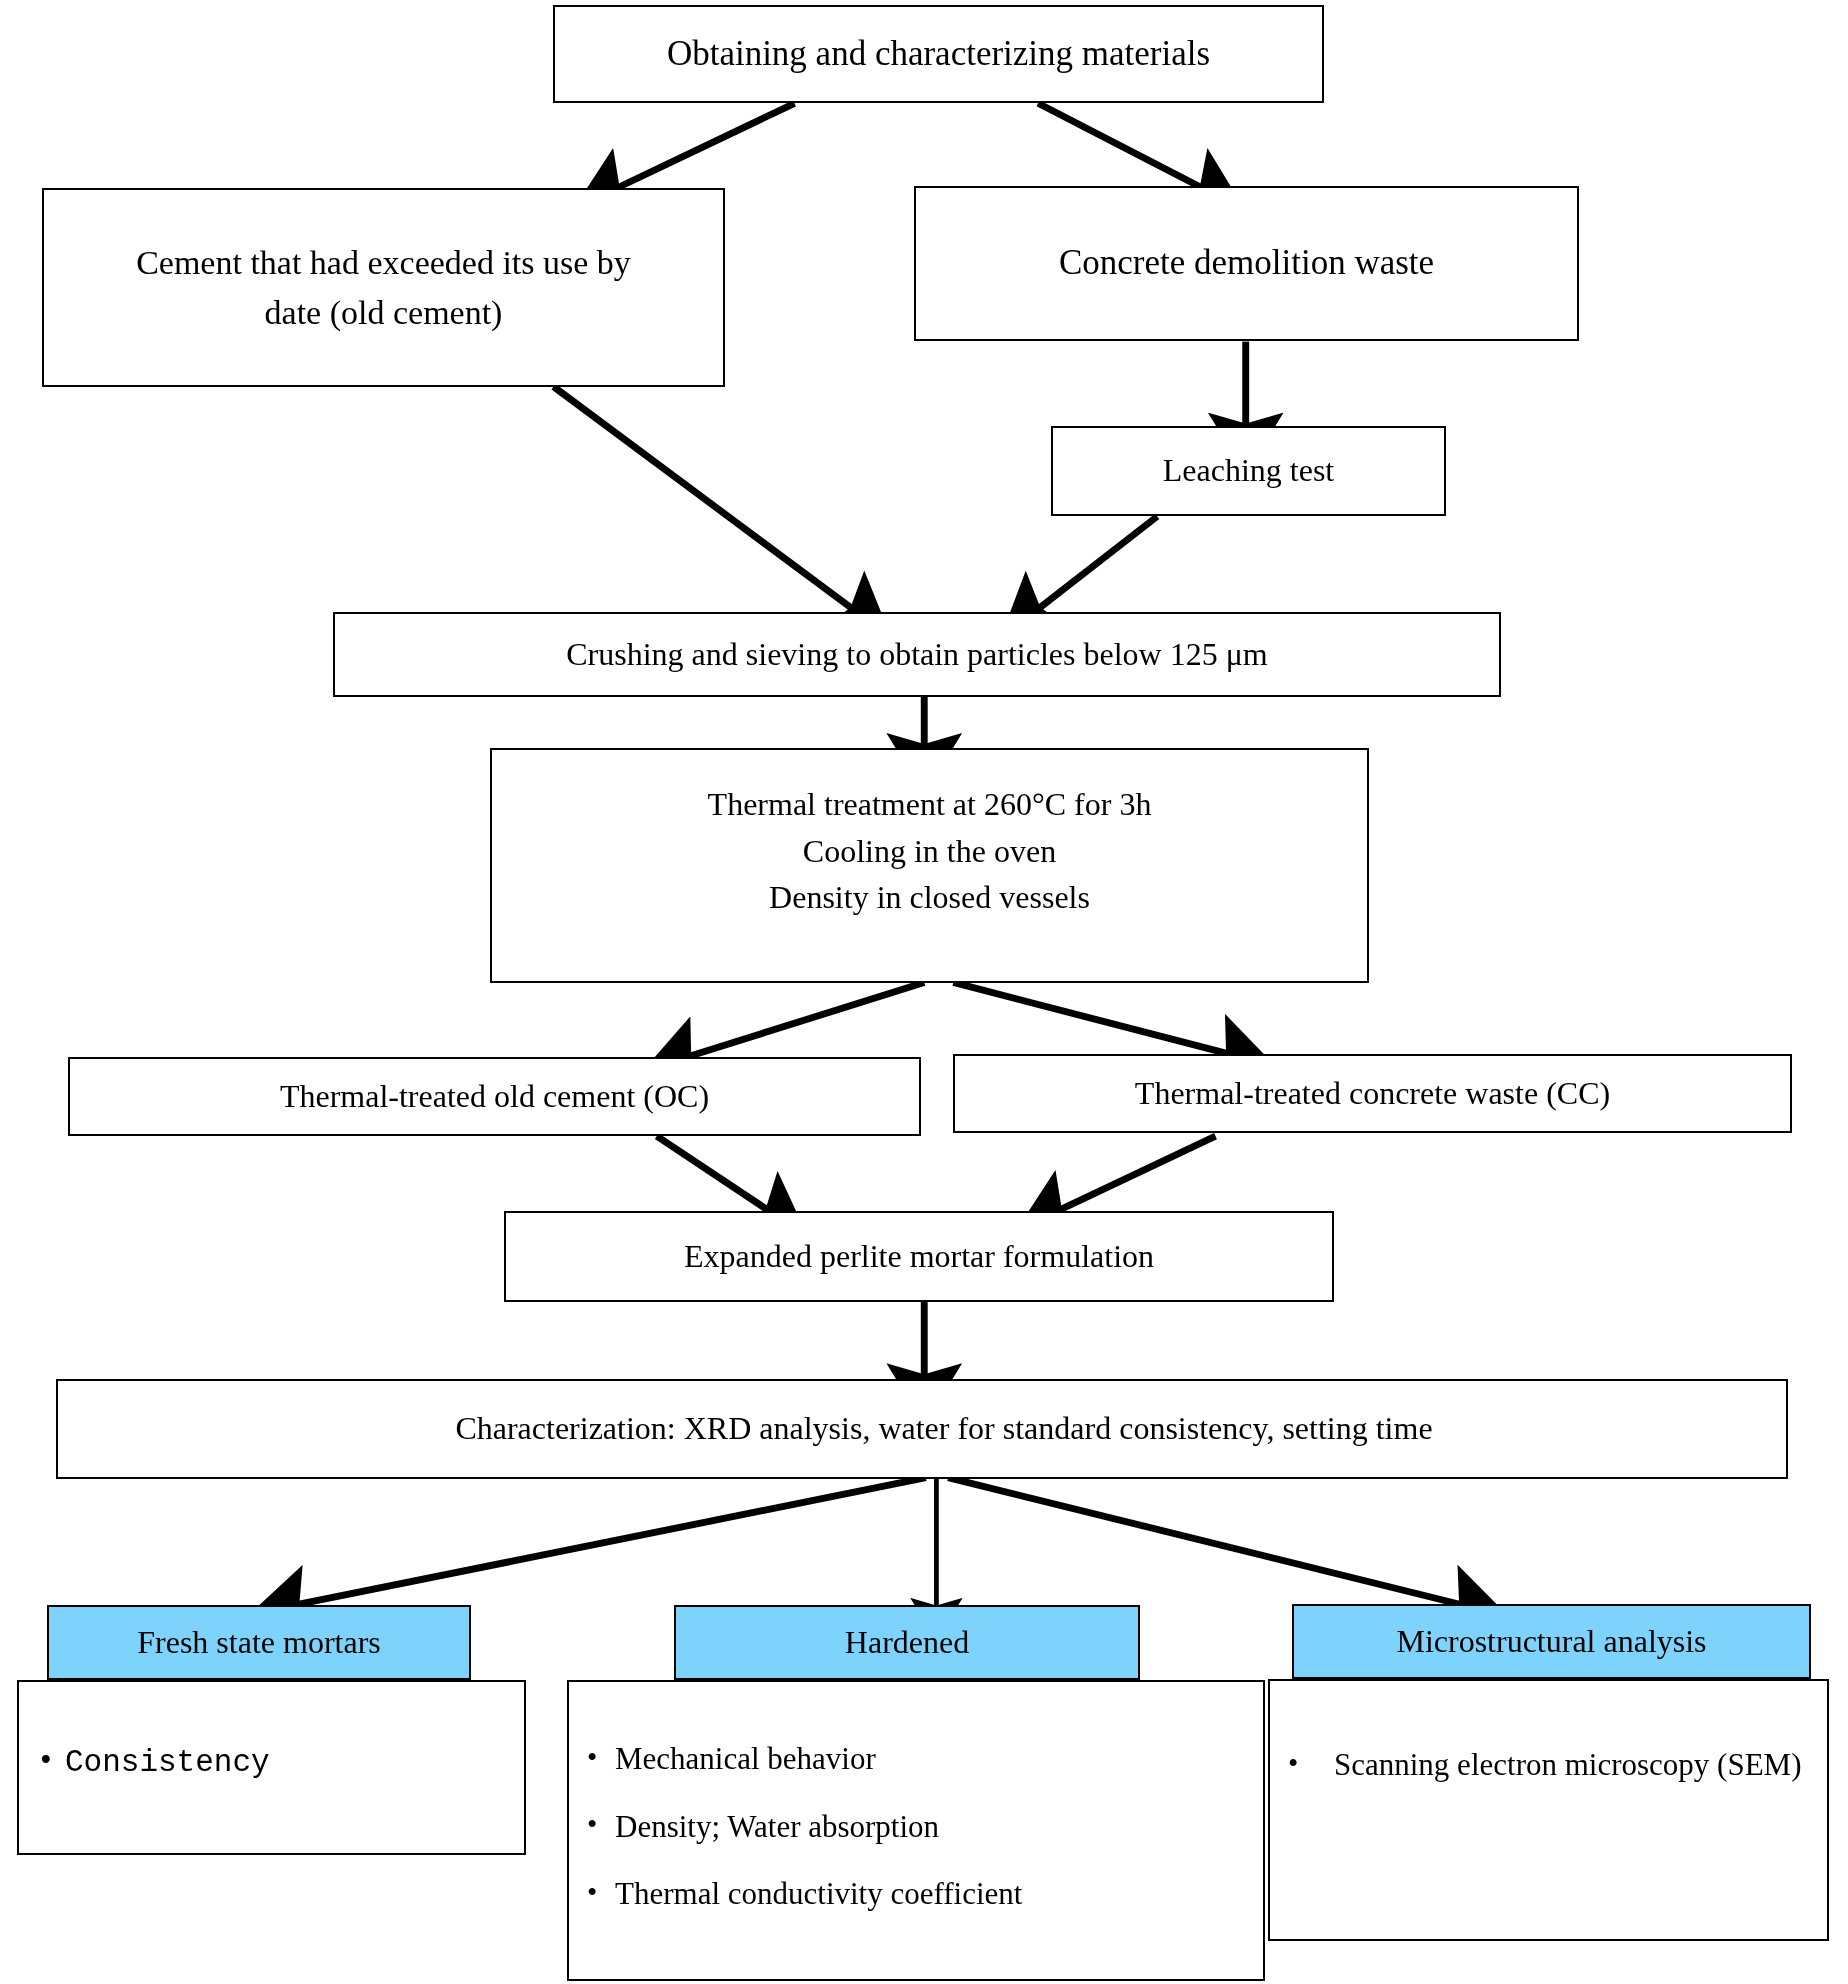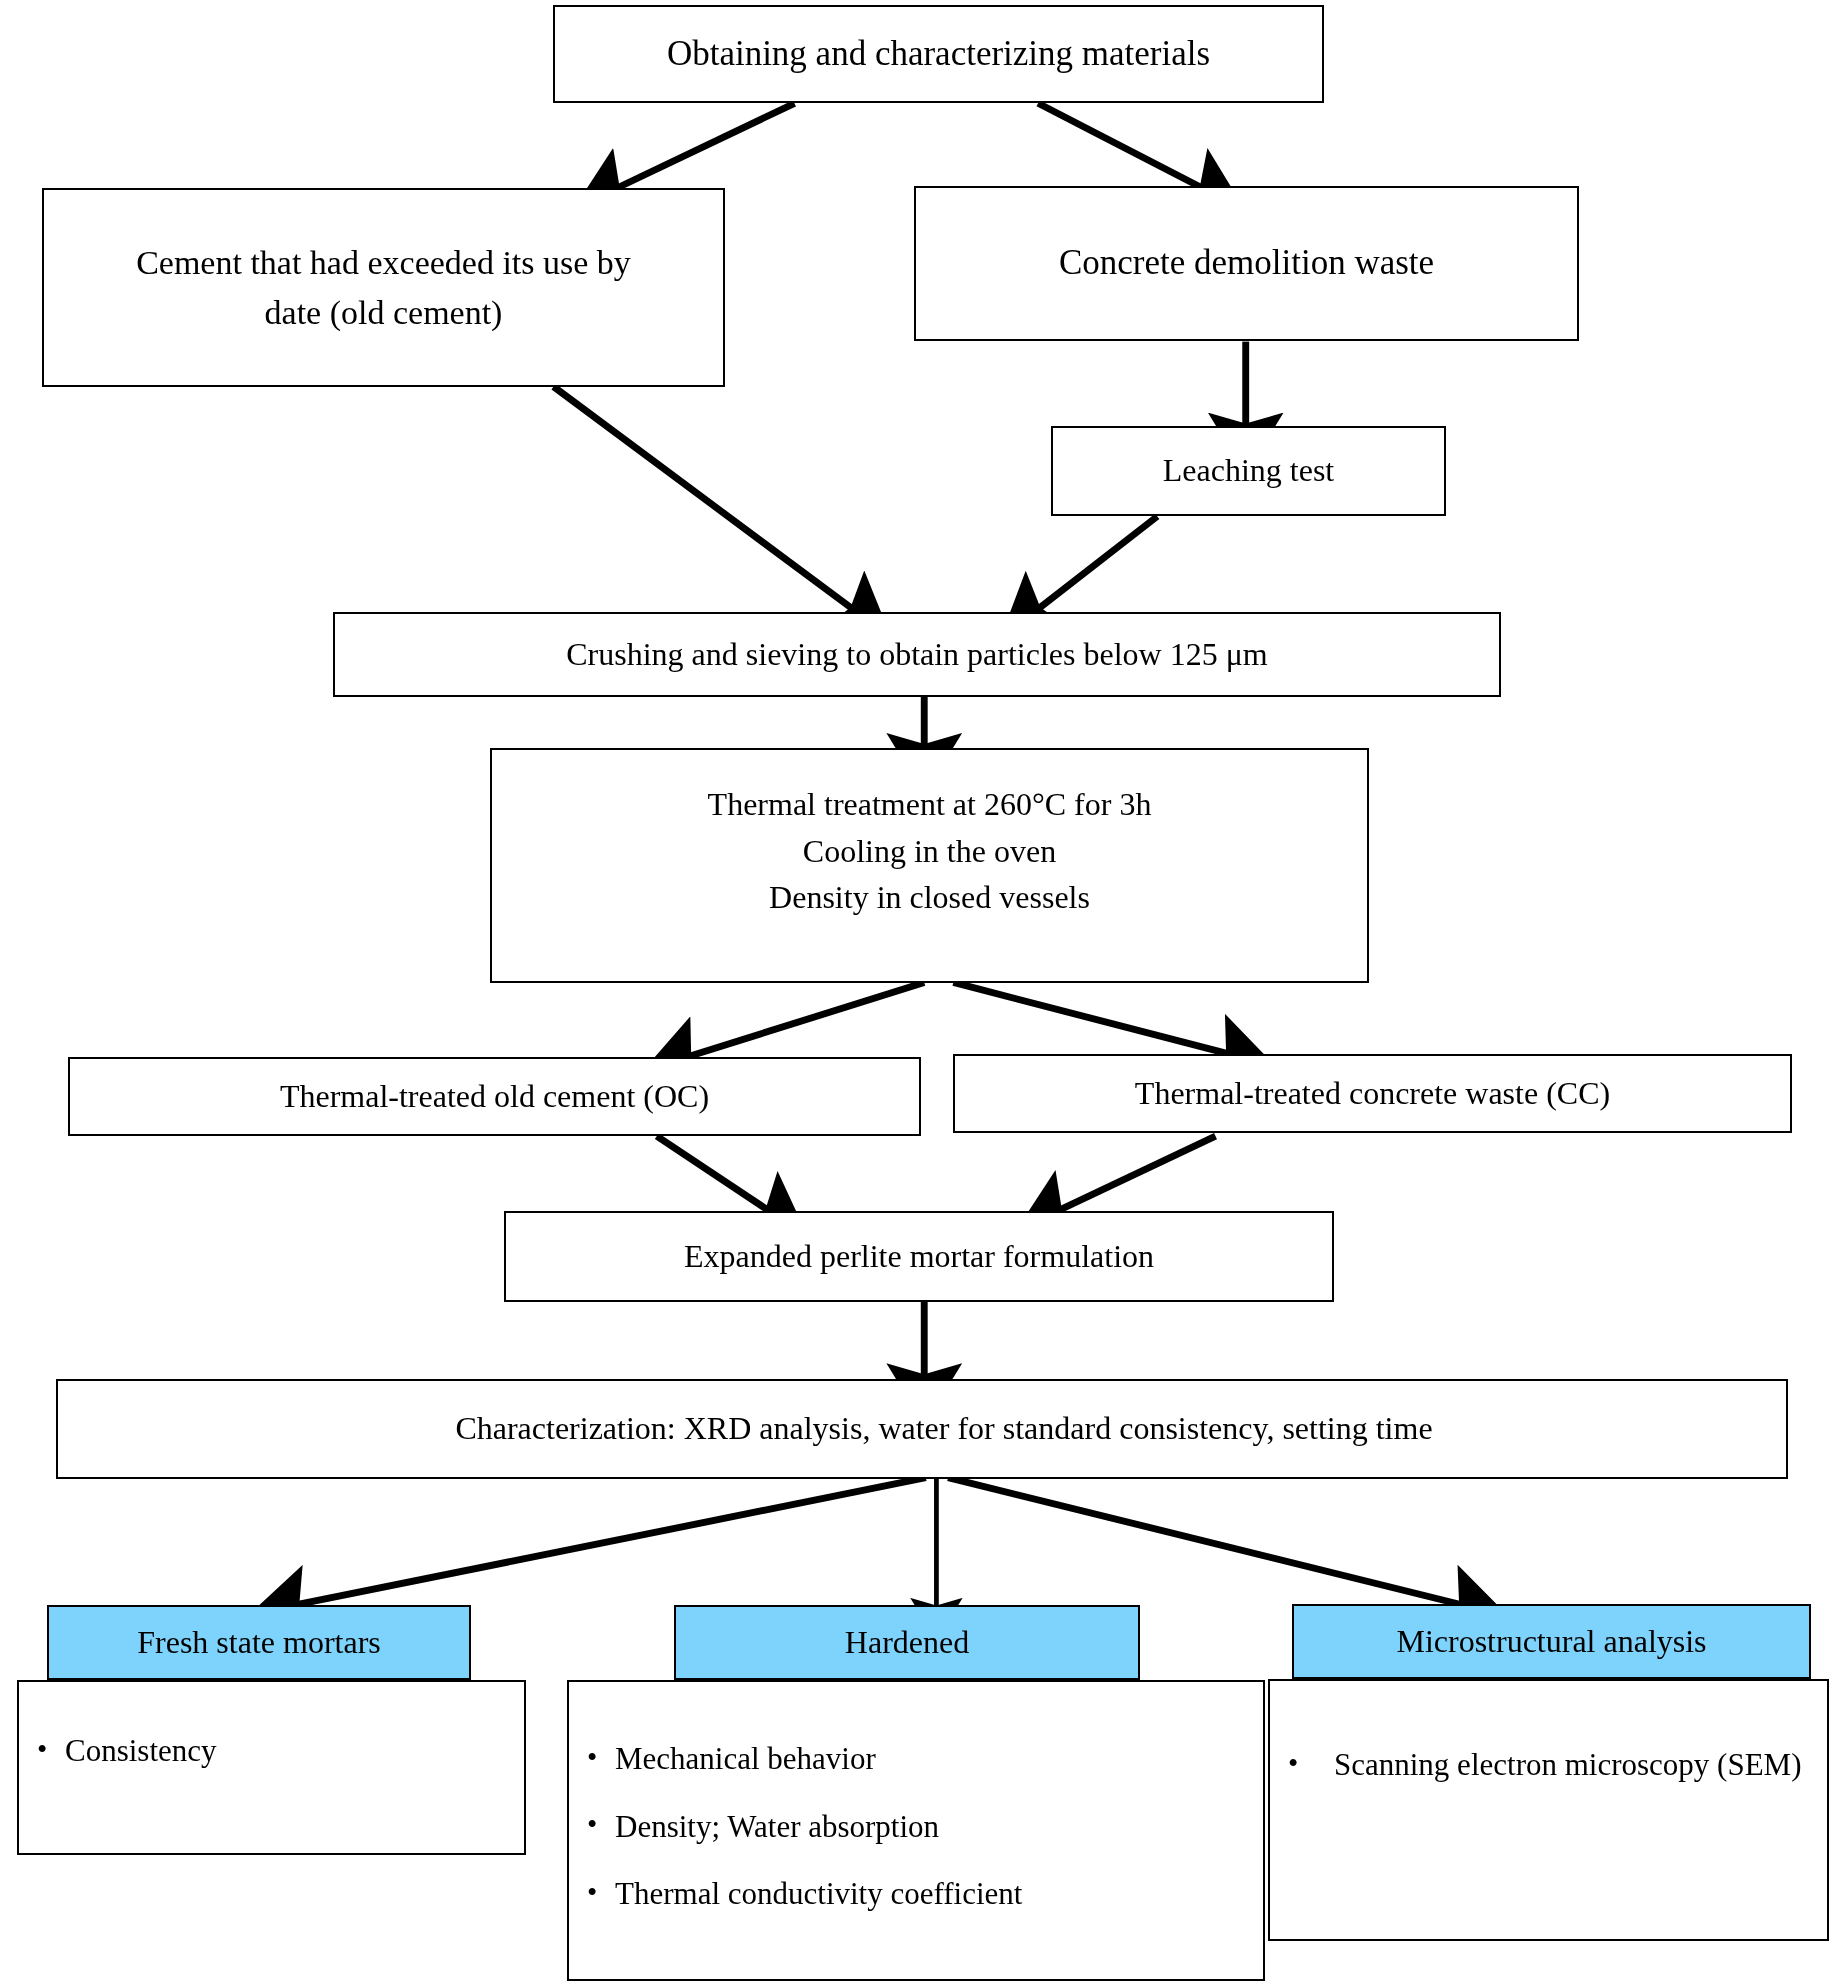--- a/index.html
+++ b/index.html
@@ -159,21 +159,21 @@
   </div>
 
   <div class="node-box fs-60" style="left:56px; top:1379px; width:1732px; height:100px;padding-left:44px;">
     <span class="node-text">Characterization: XRD analysis, water for standard consistency, setting time</span>
   </div>
 
   <div class="node-box gray fs-60" style="left:47px; top:1605px; width:424px; height:75px;">
     <span class="node-text">Fresh state mortars</span>
   </div>
   <div class="node-box top-align fs-58" style="left:17px; top:1680px; width:509px; height:175px;">
-    <ul class="bullet-list" style="padding-top:46px;">
+    <ul class="bullet-list" style="padding-top:58px;font-family:Liberation Mono, monospace;">
       <li>Consistency</li>
     </ul>
   </div>
 
   <div class="node-box gray fs-60" style="left:674px; top:1605px; width:466px; height:75px;">
     <span class="node-text">Hardened</span>
   </div>
   <div class="node-box top-align fs-58" style="left:567px; top:1680px; width:698px; height:301px;">
     <ul class="bullet-list" style="padding-top:54px;">
       <li>Mechanical behavior</li>

